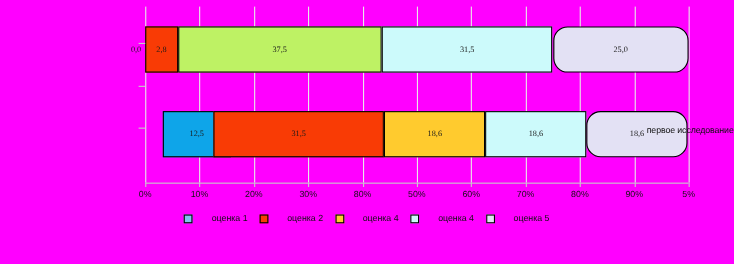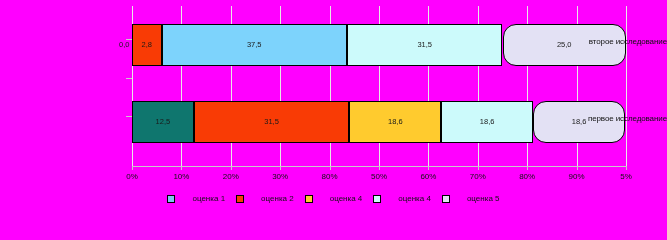--- a/index.html
+++ b/index.html
@@ -60,20 +60,21 @@
     height: 1px;
     background: #C9C9C9;
   }
 
   
   .bar-row {
     position: absolute;
     left: 0;
     height: 32px;
     width: 494px;
+    font-family: Liberation Serif, serif;
   }
   #bar-row-0 { top: 18px; }
   #bar-row-1 { top: 95px; }
 
   .seg {
     position: absolute;
     top: 0;
     height: 42px;
     box-sizing: border-box;
     border: 1px solid #000000;
@@ -191,51 +192,50 @@
         <div class="gridline" style="left: 494px;"></div>
       </div>
     <div id="bars">
         <div class="bar-row" id="bar-row-0">
           <div class="seg zero" style="left: 0px; width: 0px; background: transparent;">
             <span class="seg-label">0,0</span>
           </div>
           <div class="seg" style="left: 0px; width: 29.64px; background: rgb(249, 59, 5);">
             <span class="seg-label">2,8</span>
           </div>
-          <div class="seg" style="left: 29.64px; width: 185.25px; background: #7dd3fc;">
+          <div class="seg" style="left: 29.64px; width: 185.25px; background: #bef264;">
             <span class="seg-label">37,5</span>
           </div>
           <div class="seg dotted-cyan" style="left: 214.89px; width: 155.61px; background: rgb(204, 250, 251);">
             <span class="seg-label">31,5</span>
           </div>
           <div class="seg dotted" style="left: 370.5px; width: 123.5px; background: rgb(227, 225, 244);">
             <span class="seg-label">25,0</span>
           </div>
         </div>
         <div class="bar-row" id="bar-row-1">
-          <div class="seg dotted-blue" style="left: 0px; width: 61.75px; background: #0f766e;">
+          <div class="seg dotted-blue" style="left: 16px; width: 61.75px; background: #0ea5e9;">
             <span class="seg-label">12,5</span>
           </div>
           <div class="seg" style="left: 61.75px; width: 155.61px; background: rgb(249, 59, 5);">
             <span class="seg-label">31,5</span>
           </div>
           <div class="seg" style="left: 217.36px; width: 91.884px; background: rgb(255, 203, 46);">
             <span class="seg-label">18,6</span>
           </div>
           <div class="seg dotted-cyan" style="left: 309.244px; width: 91.884px; background: rgb(204, 250, 251);">
             <span class="seg-label">18,6</span>
           </div>
           <div class="seg dotted" style="left: 401.128px; width: 91.884px; background: rgb(227, 225, 244);">
             <span class="seg-label">18,6</span>
           </div>
         </div>
       </div>
   </div>
 
-  <div class="cat-label" id="cat-label-0">второе исследование</div>
   <div class="cat-label" id="cat-label-1">первое исследование</div>
 
   <div class="tick-mark" style="top:39px;"></div>
   <div class="tick-mark" style="top:78px;"></div>
   <div class="tick-mark" style="top:116px;"></div>
 
   <div id="axis-line"></div>
   <div id="axis-ticks">
       <div class="axis-tick" style="left: 132px;"></div>
       <div class="axis-tick-label" style="left: 132px;">0%</div>

